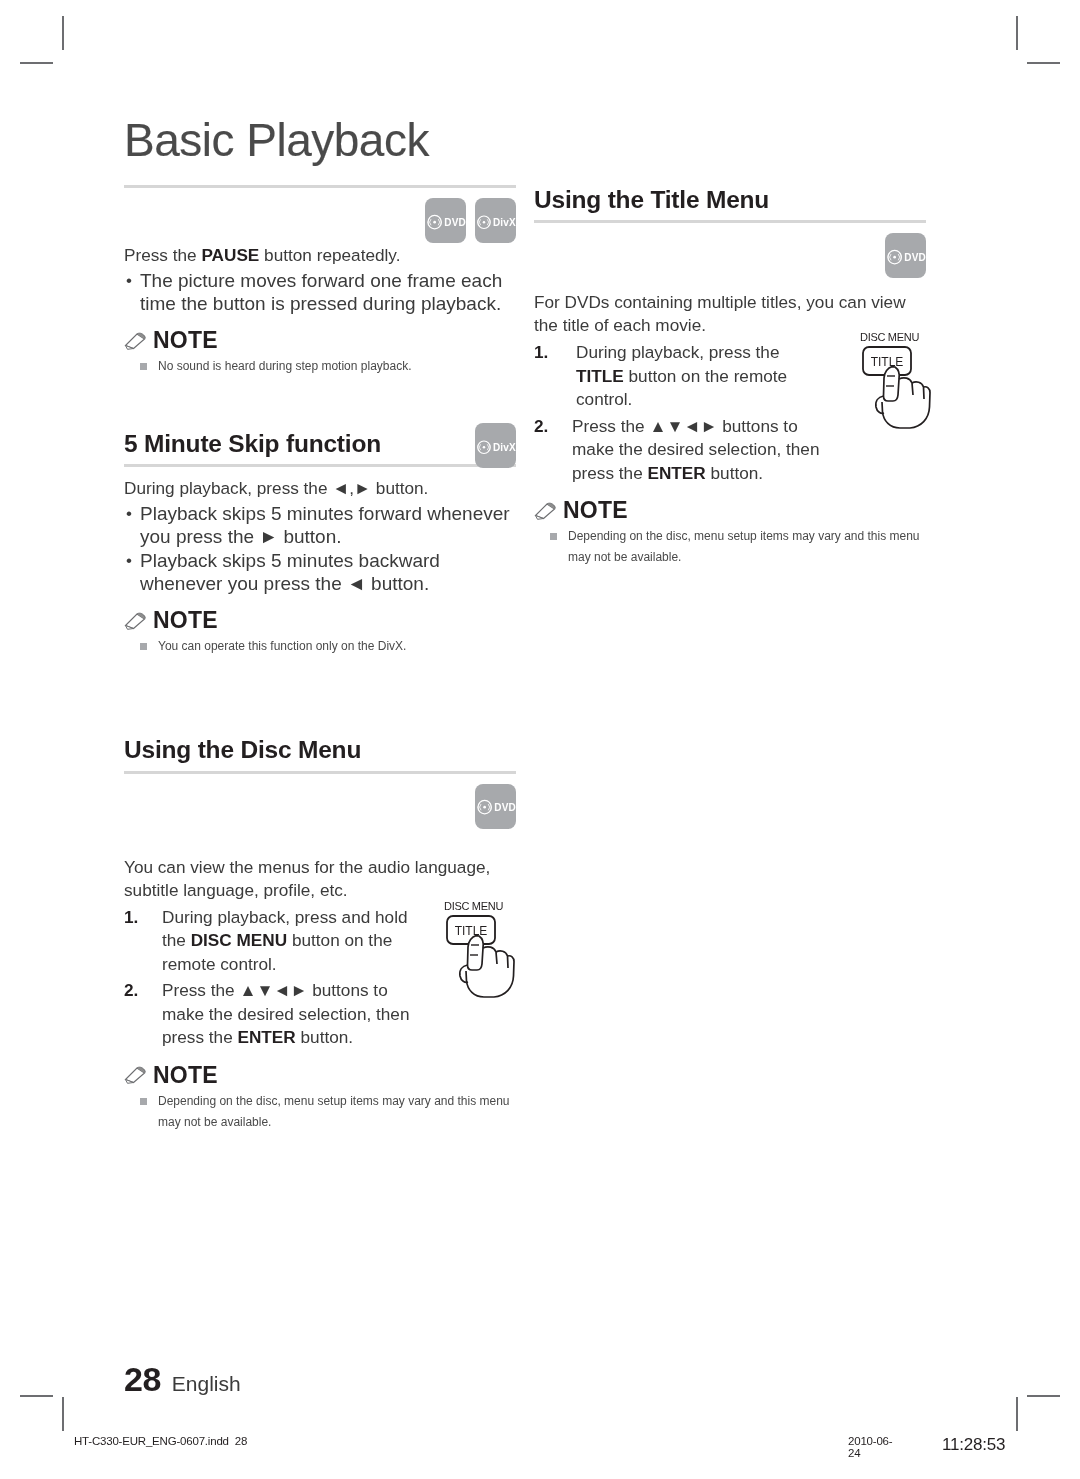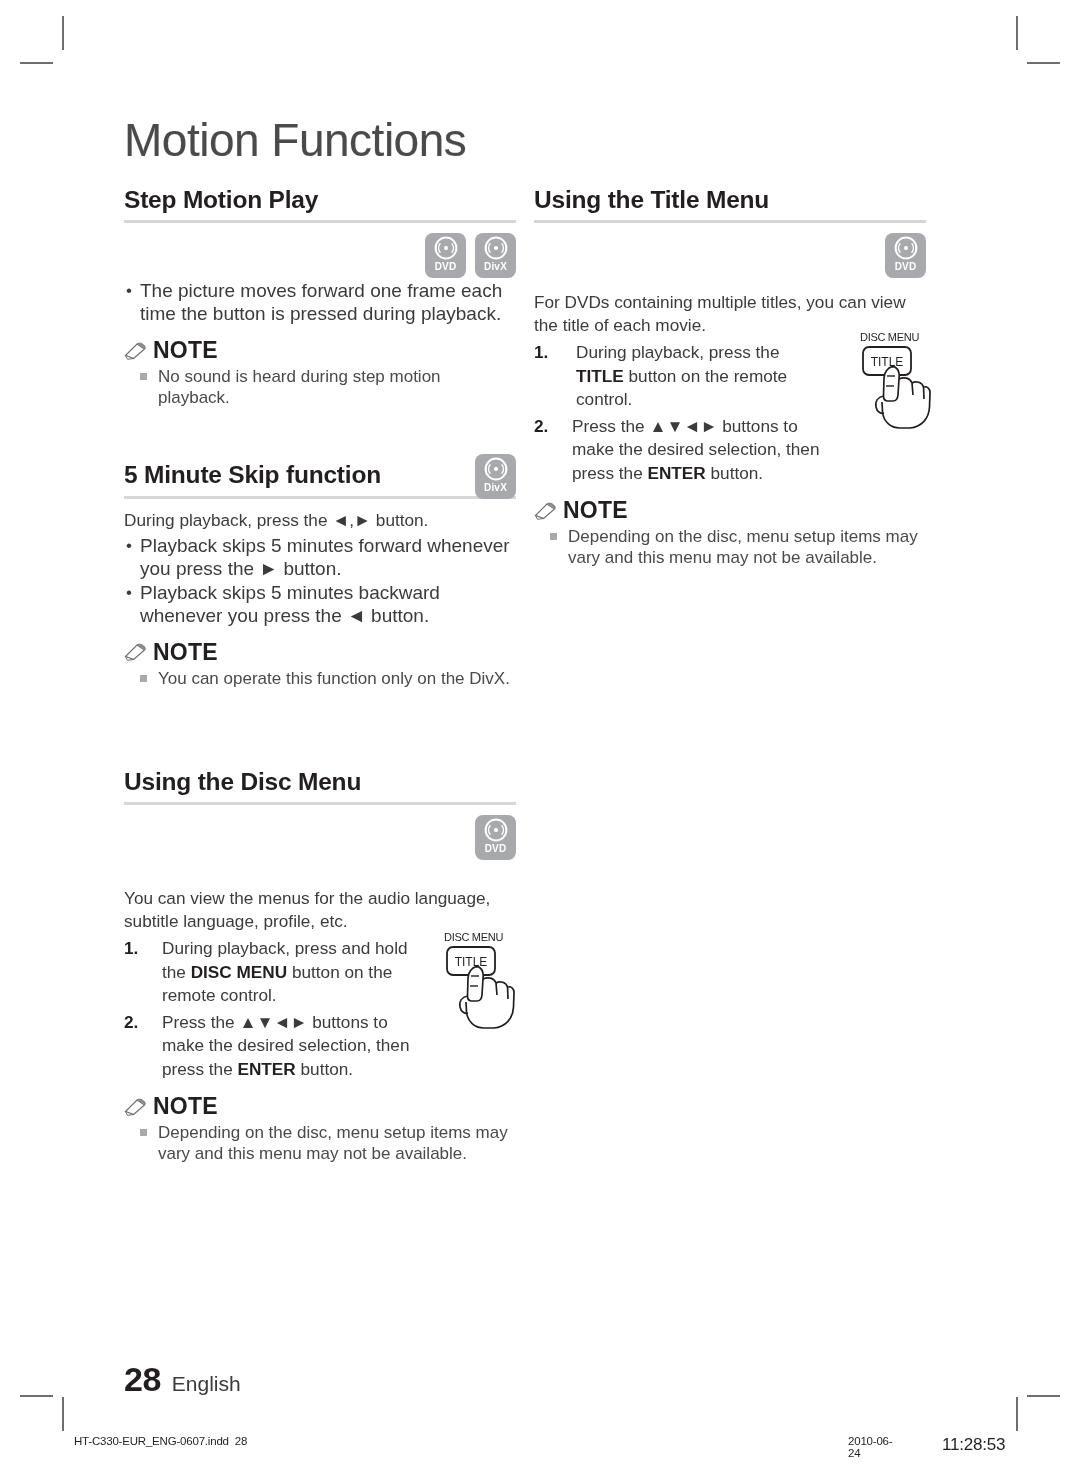--- a/index.html
+++ b/index.html
@@ -86,21 +86,21 @@
     right: 0;
     top: -6px;
     height: auto;
   }
   .disc-badge {
     width: 41px;
     height: 45px;
     border-radius: 8px;
     background: #a7a9ac;
     display: flex;
-    flex-direction: column;
+    flex-direction: row;
     align-items: center;
     justify-content: flex-start;
     padding-top: 3px;
     box-sizing: border-box;
   }
   .disc-badge svg { display: block; }
   .disc-label {
     color: #ffffff;
     font-size: 10px;
     font-weight: bold;
@@ -178,21 +178,21 @@
     letter-spacing: 0.2px;
   }
   .note-items {
     margin: 0;
     padding: 0;
     list-style: none;
   }
   .note-items li {
     position: relative;
     padding-left: 34px;
-    font-size: 17px;
+    font-size: 12px;
     line-height: 21px;
     color: #4a4a4a;
   }
   .note-items li:before {
     content: "";
     position: absolute;
     left: 16px;
     top: 7px;
     width: 7px;
     height: 7px;
@@ -270,26 +270,25 @@
 
   <div class="crop v crop-tl-v"></div>
   <div class="crop h crop-tl-h"></div>
   <div class="crop v crop-tr-v"></div>
   <div class="crop h crop-tr-h"></div>
   <div class="crop v crop-bl-v"></div>
   <div class="crop h crop-bl-h"></div>
   <div class="crop v crop-br-v"></div>
   <div class="crop h crop-br-h"></div>
 
-  <div class="chapter-title">Motion Functions</div>
+  <div class="chapter-title">Basic Playback</div>
 
   <div class="col col-left">
 
     <div class="section">
-      <h2 class="sec-title">Step Motion Play</h2>
       <div class="sec-rule"></div>
 
       <div class="badge-row">
         <div class="disc-badge">
           <svg width="30" height="25" viewBox="0 0 30 25">
             <circle cx="15" cy="12" r="10.5" fill="none" stroke="#ffffff" stroke-width="1.8"></circle>
             <circle cx="15" cy="12" r="2.1" fill="#ffffff"></circle>
             <path d="M 9.4 7.2 A 7 7 0 0 0 9.4 16.8" fill="none" stroke="#ffffff" stroke-width="1.3"></path>
             <path d="M 7.6 5.6 A 9 9 0 0 0 7.6 18.4" fill="none" stroke="#ffffff" stroke-width="1"></path>
             <path d="M 20.6 7.2 A 7 7 0 0 1 20.6 16.8" fill="none" stroke="#ffffff" stroke-width="1.3"></path>
@@ -303,20 +302,21 @@
             <circle cx="15" cy="12" r="2.1" fill="#ffffff"></circle>
             <path d="M 9.4 7.2 A 7 7 0 0 0 9.4 16.8" fill="none" stroke="#ffffff" stroke-width="1.3"></path>
             <path d="M 7.6 5.6 A 9 9 0 0 0 7.6 18.4" fill="none" stroke="#ffffff" stroke-width="1"></path>
             <path d="M 20.6 7.2 A 7 7 0 0 1 20.6 16.8" fill="none" stroke="#ffffff" stroke-width="1.3"></path>
             <path d="M 22.4 5.6 A 9 9 0 0 1 22.4 18.4" fill="none" stroke="#ffffff" stroke-width="1"></path>
           </svg>
           <span class="disc-label">DivX</span>
         </div>
       </div>
 
+      <p class="body"><span>Press the </span><b>PAUSE</b><span> button repeatedly.</span></p>
 
       <ul class="bullets">
         <li>The picture moves forward one frame each time the button is pressed during playback.</li>
       </ul>
 
       <div class="note-head">
         <svg width="23" height="18" viewBox="0 0 23 18">
           <path d="M1.5 13.5 L13 2 L20.5 7 L9.5 16.5 Z" fill="none" stroke="#6d6e71" stroke-width="1.1"></path>
           <path d="M13 2 C 15 0.4, 18.5 1.2, 20.5 4 C 21.6 5.5, 21.2 6.4, 20.5 7" fill="#8e8e8e" stroke="#6d6e71" stroke-width="1"></path>
           <path d="M1.5 13.5 L9.5 16.5 L3.5 17.3 Z" fill="#ffffff" stroke="#6d6e71" stroke-width="1"></path>

